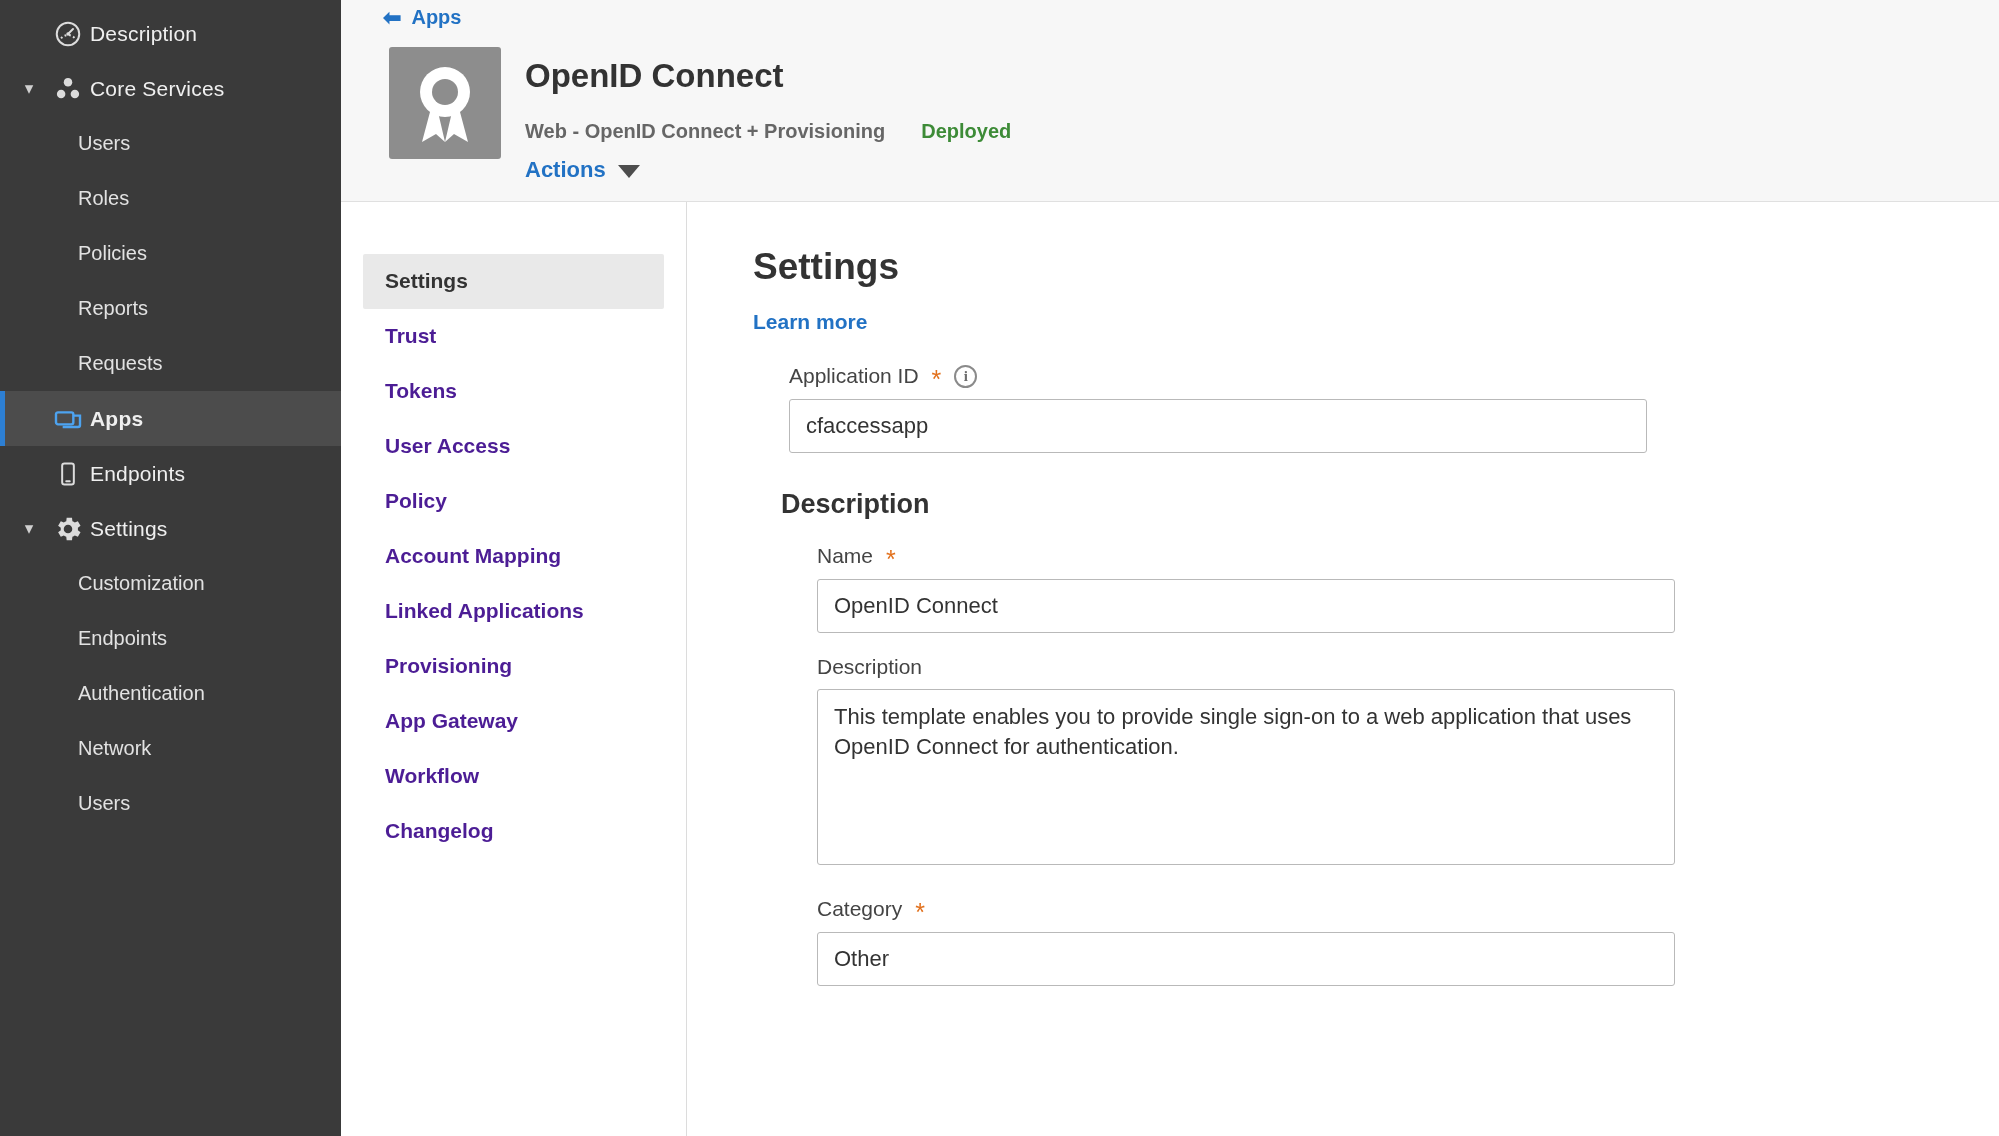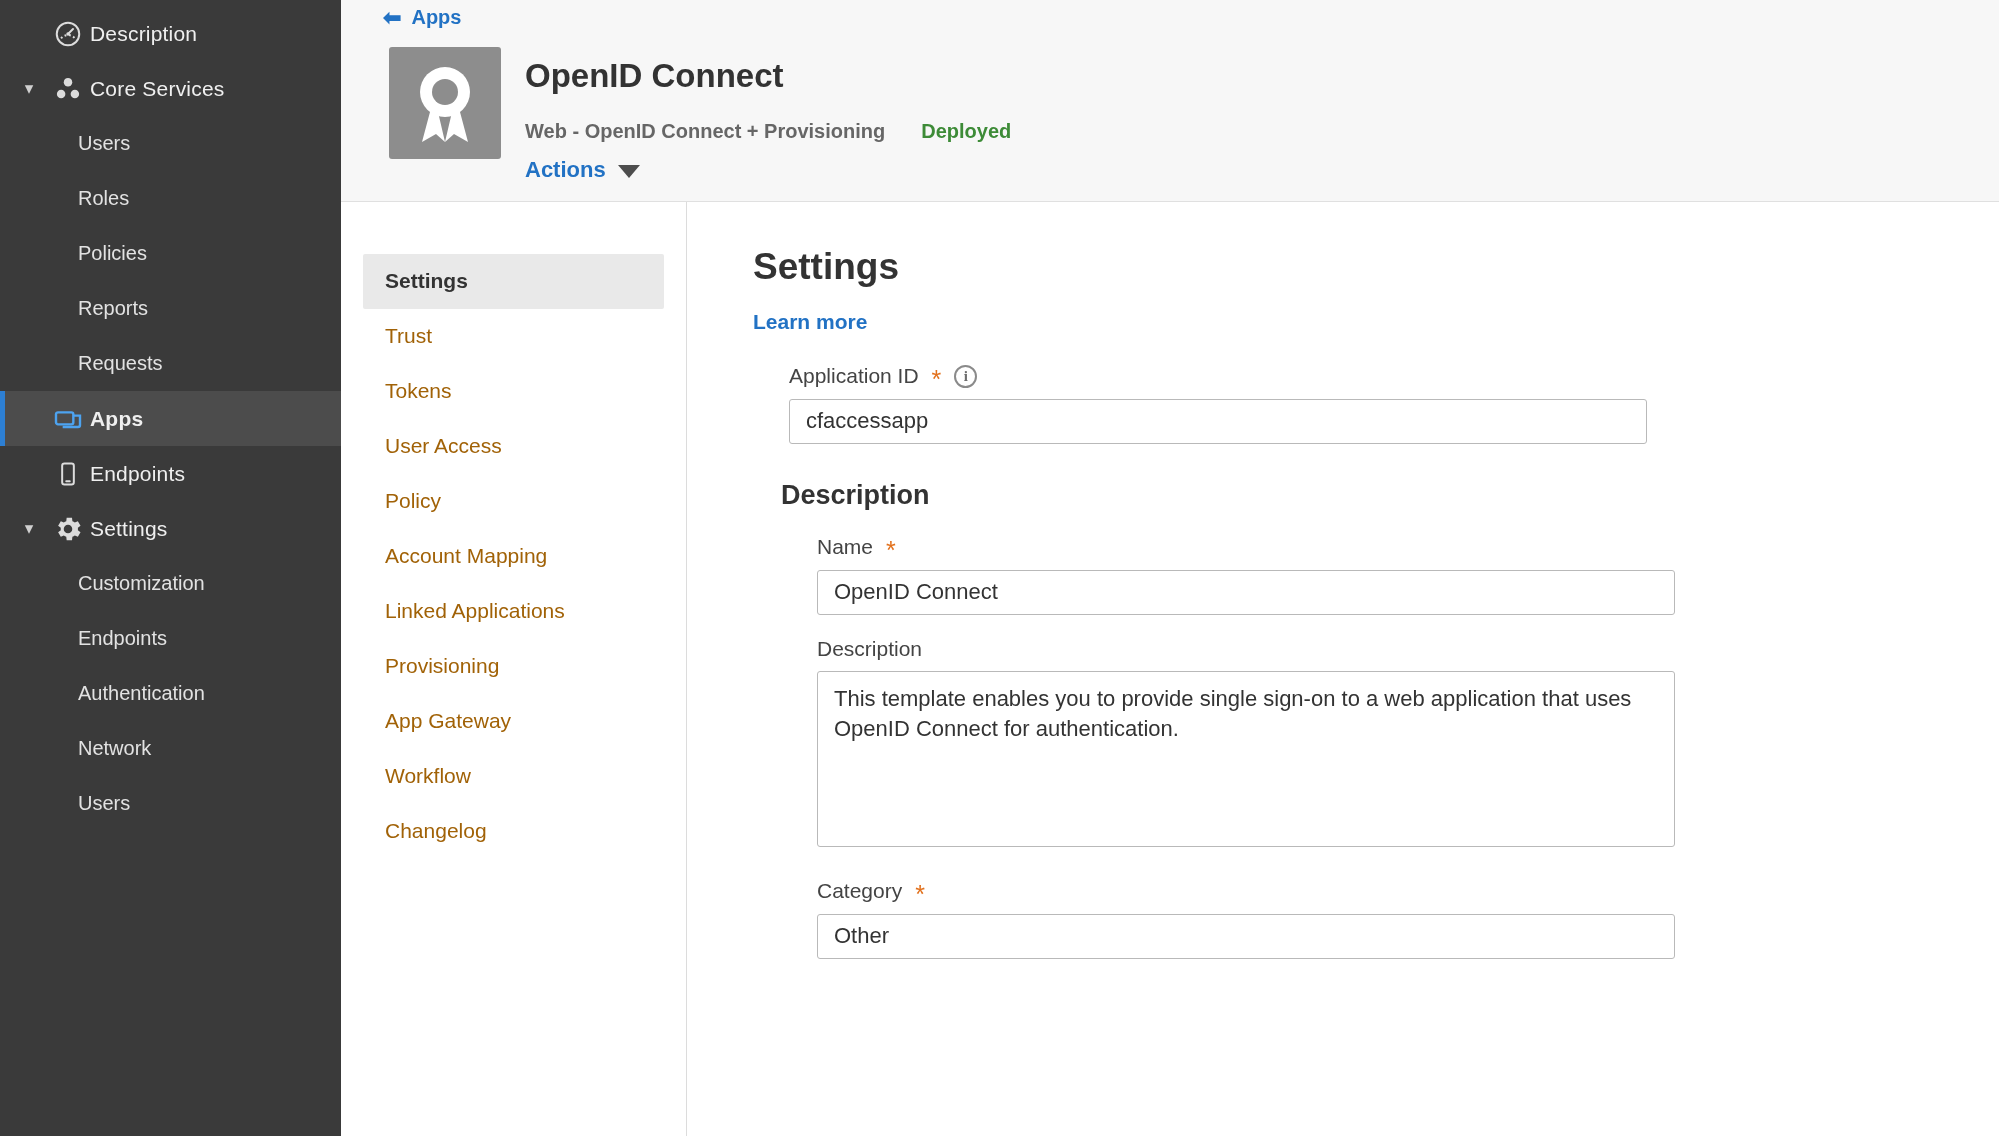--- a/index.html
+++ b/index.html
@@ -174,23 +174,24 @@
     padding-top: 52px;
     background: #ffffff;
   }
   .tab-item {
     height: 55px;
     display: flex;
     align-items: center;
     padding-left: 22px;
     margin: 0 22px 0 22px;
     font-size: 21px;
-    color: #a16207;
+    color: #4c1d95;
     cursor: pointer;
     border-radius: 2px;
+    font-weight: bold;
   }
   .tab-item.active {
     background: #e9e9e9;
     color: #333333;
     font-weight: bold;
   }
 
   
   .panel {
     flex: 1 1 auto;
@@ -237,21 +238,21 @@
     color: #6d6d6d;
     font-size: 15px;
     font-weight: bold;
     display: flex;
     align-items: center;
     justify-content: center;
     font-family: "Liberation Serif", serif;
     cursor: pointer;
   }
   .text-input {
-    height: 45px;
+    height: 54px;
     border: 1px solid #b9b9b9;
     border-radius: 3px;
     background: #ffffff;
     display: flex;
     align-items: center;
     padding: 0 16px;
     font-size: 22px;
     color: #333333;
     width: 858px;
   }

